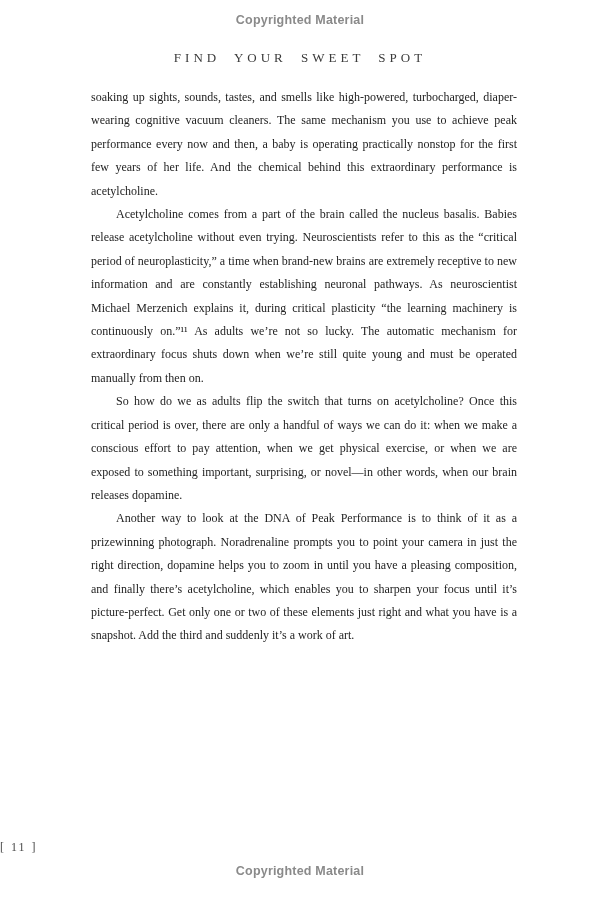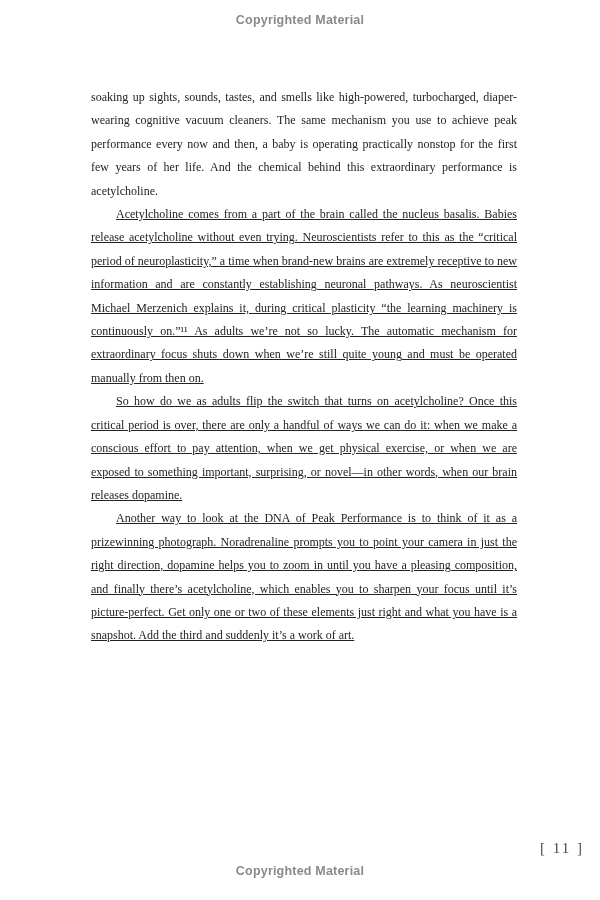--- a/index.html
+++ b/index.html
@@ -49,39 +49,40 @@
   .para {
     margin: 0;
     font-family: "Liberation Serif", serif;
     font-size: 12px;
     line-height: 23.4px;
     color: #232323;
     text-align: justify;
     hyphens: auto;
     -webkit-hyphens: auto;
   }
-  .para.indent { text-indent: 25px; text-decoration: underline; }
+  .para.indent { text-indent: 25px; }
   .folio {
     position: absolute;
     top: 840px;
     left: 0;
-    right: 16px;
-    text-align: right;
+    right: 4px;
+    text-align: left;
     font-family: "Liberation Serif", serif;
-    font-size: 15px;
+    font-size: 12px;
     color: #4a4a4a;
     letter-spacing: 2px;
   }
 </style>
 </head>
 <body>
 
 <div class="page">
   <div class="copyright top">Copyrighted Material</div>
 
+  <div class="running-head">FIND YOUR SWEET SPOT</div>
 
   <div class="body-text">
       <p class="para" lang="en">soaking up sights, sounds, tastes, and smells like high-powered, turbocharged, diaper-wearing cognitive vacuum cleaners. The same mechanism you use to achieve peak performance every now and then, a baby is operating practically nonstop for the first few years of her life. And the chemical behind this extraordinary performance is acetylcholine.</p>
       <p class="para indent" lang="en">Acetylcholine comes from a part of the brain called the nucleus basalis. Babies release acetylcholine without even trying. Neuroscientists refer to this as the “critical period of neuroplasticity,” a time when brand-new brains are extremely receptive to new information and are constantly establishing neuronal pathways. As neuroscientist Michael Merzenich explains it, during critical plasticity “the learning machinery is continuously on.”¹¹ As adults we’re not so lucky. The automatic mechanism for extraordinary focus shuts down when we’re still quite young and must be operated manually from then on.</p>
       <p class="para indent" lang="en">So how do we as adults flip the switch that turns on acetylcholine? Once this critical period is over, there are only a handful of ways we can do it: when we make a conscious effort to pay attention, when we get physical exercise, or when we are exposed to something important, surprising, or novel—in other words, when our brain releases dopamine.</p>
       <p class="para indent" lang="en">Another way to look at the DNA of Peak Performance is to think of it as a prizewinning photograph. Noradrenaline prompts you to point your camera in just the right direction, dopamine helps you to zoom in until you have a pleasing composition, and finally there’s acetylcholine, which enables you to sharpen your focus until it’s picture-perfect. Get only one or two of these elements just right and what you have is a snapshot. Add the third and suddenly it’s a work of art.</p>
     </div>
 
   <div class="folio">[ 11 ]</div>
 

